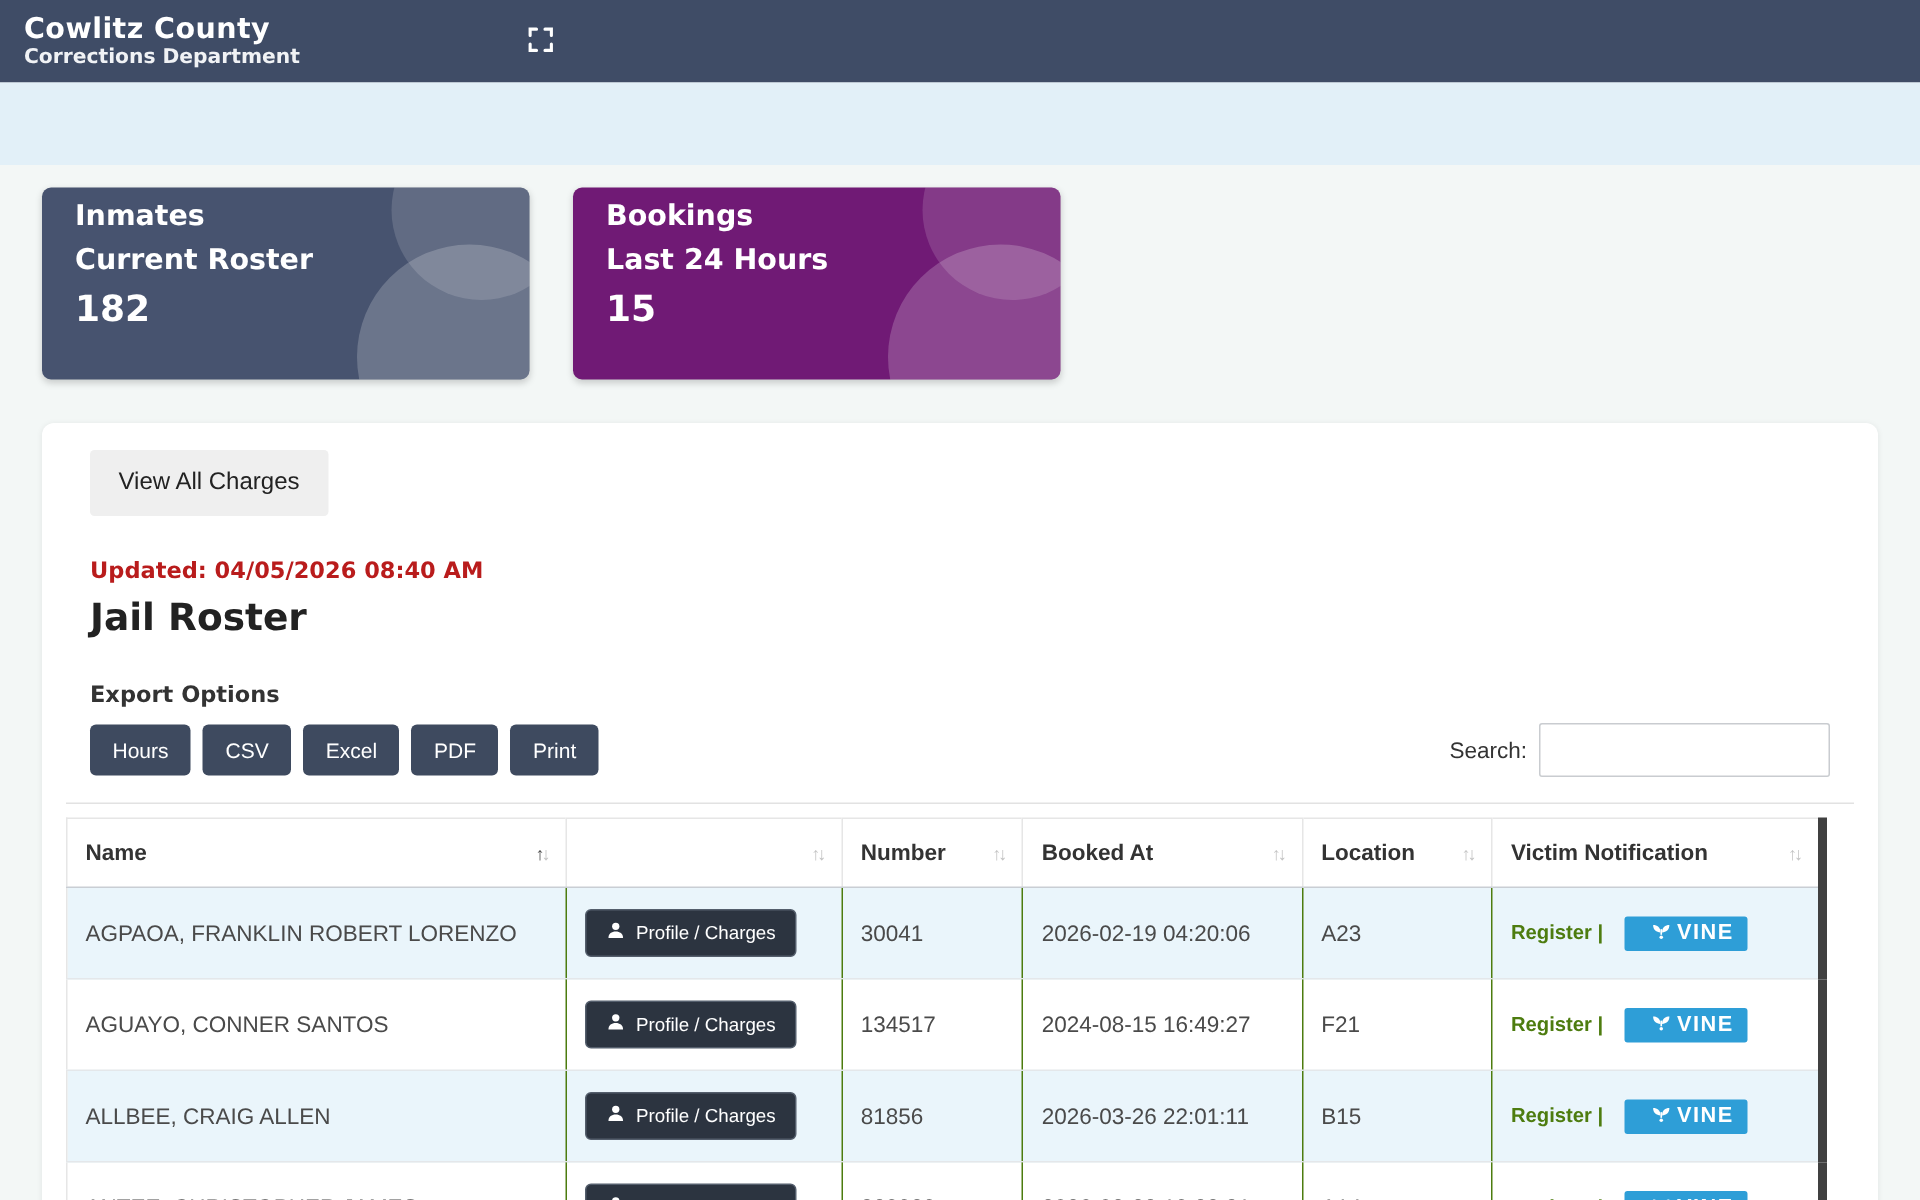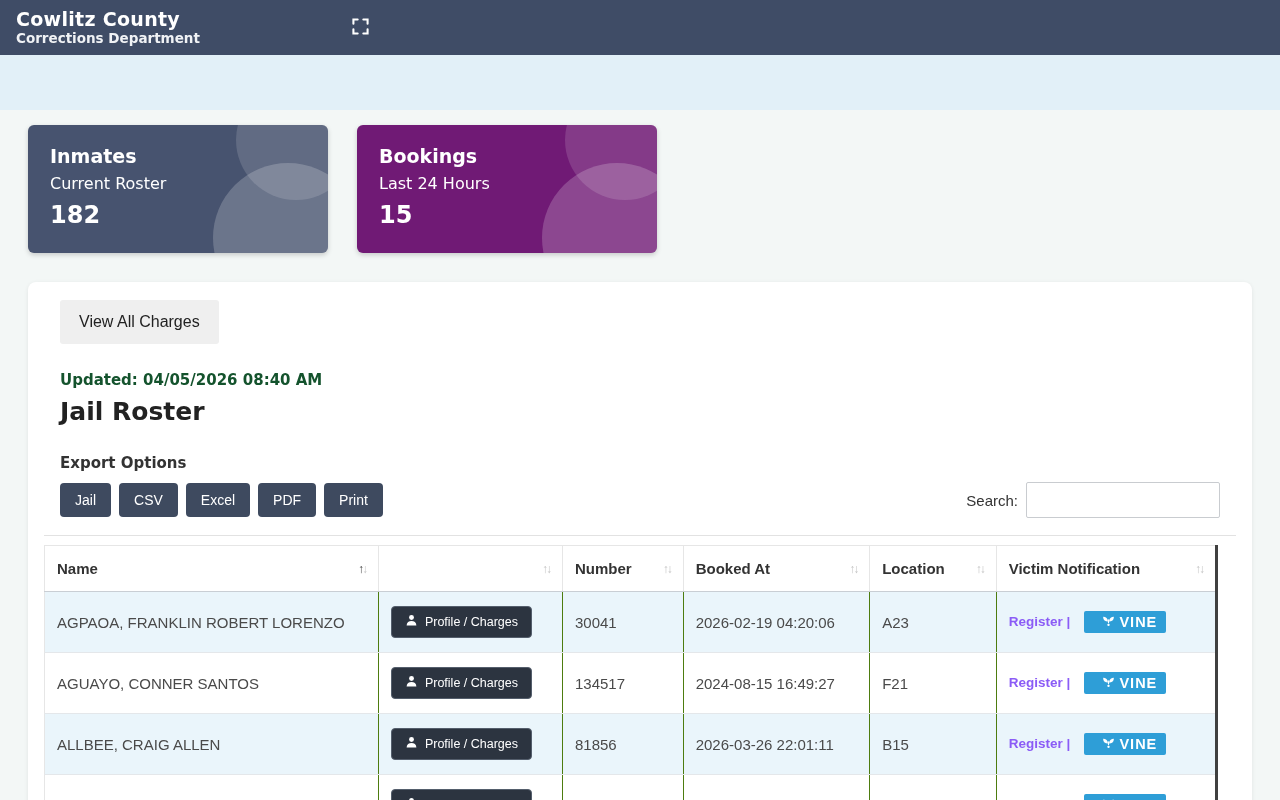--- a/index.html
+++ b/index.html
@@ -29,36 +29,36 @@
 
   .subbar { height: 55px; background: #e2f0f8; }
 
   
   .stats-row {
     display: flex; gap: 29px;
     margin: 15px 28px 0 28px;
   }
   .stat-card {
     position: relative;
-    width: 300px; height: 128px;
+    width: 325px; height: 128px;
     border-radius: 6px;
     overflow: hidden;
     color: #fff;
-    padding: 20px 22px;
+    padding: 8px 22px;
     box-shadow: 0 2px 5px rgba(0,0,0,.18);
     font-family: "DejaVu Sans", sans-serif;
   }
   .stat-card.slate { background: #47536f; }
   .stat-card.tan   { background: #701a75; }
   .stat-card.green { background: #156b38; }
   .stat-card .circle { position: absolute; border-radius: 50%; background: rgba(255,255,255,.16); }
   .stat-card .c1 { width: 120px; height: 120px; top: -45px; right: -28px; background: rgba(255,255,255,.14); }
   .stat-card .c2 { width: 150px; height: 150px; bottom: -60px; right: -35px; background: rgba(255,255,255,.2); }
   .stat-title { font-size: 19px; font-weight: bold; margin-bottom: 7px; }
-  .stat-sub   { font-size: 16px; font-weight: normal; margin-bottom: 8px; }
+  .stat-sub   { font-size: 19px; font-weight: bold; margin-bottom: 8px; }
   .stat-value { font-size: 24px; font-weight: bold; }
 
   
   .content-card {
     background: #ffffff;
     margin: 29px 28px 0 28px;
     border-radius: 8px 8px 0 0;
     box-shadow: 0 1px 4px rgba(0,0,0,.08);
     padding: 18px 16px 30px 16px;
     min-height: 520px;
@@ -72,21 +72,21 @@
     padding: 13px 19px;
     font-size: 16px;
     color: #222;
     font-family: "Liberation Sans", sans-serif;
     cursor: pointer;
   }
   .updated {
     margin: 27px 0 8px 16px;
     font-size: 15px;
     font-weight: bold;
-    color: #14532d;
+    color: #b91c1c;
     font-family: "DejaVu Sans", sans-serif;
   }
   .page-title {
     margin: 0 0 28px 16px;
     font-size: 25px;
     font-weight: bold;
     color: #222;
     font-family: "DejaVu Sans", sans-serif;
   }
   .export-label {
@@ -142,39 +142,39 @@
   table.roster th .th-inner { display: flex; align-items: center; gap: 19px; }
   .sort { margin-left: auto; font-size: 12px; letter-spacing: -2px; color: #c4c4c4; padding-left: 12px; }
   .sort .active { color: #444; }
   table.roster td {
     padding: 14px 12px;
     color: #4a4a4a;
     border-right: 1px solid #4d7c0f;
     border-bottom: 1px solid #e4e7ea;
     height: 55px;
   }
-  table.roster td:last-child, table.roster th:last-child { border-right: 3px solid #404040; }
+  table.roster td:last-child, table.roster th:last-child { border-right: 6px solid #404040; }
   tr.striped td { background: #eaf5fb; }
 
   .profile-btn {
     display: inline-flex; align-items: center; gap: 7px;
     background: #2c3440;
     border: 1px solid #545e6c;
     border-radius: 4px;
     color: #fff;
     font-size: 12.5px;
     padding: 7px 13px;
     cursor: pointer;
     font-family: "Liberation Sans", sans-serif;
   }
   .victim-cell { white-space: nowrap; }
   .register-link {
     font-weight: bold;
     font-size: 13.5px;
-    color: #8b5cf6;
+    color: #4d7c0f;
     text-decoration: none;
     margin-right: 10px;
     margin-top: 23px;
   }
   .vine-badge {
     display: inline-flex; align-items: center; gap: 4px;
     background: #2e9ed7;
     border-radius: 2px;
     color: #fff;
     padding: 3px 9px 3px 18px;
@@ -229,21 +229,21 @@
 
   <button class="view-all-btn">View All Charges</button>
 
   <div class="updated">Updated: 04/05/2026 08:40 AM</div>
   <h1 class="page-title">Jail Roster</h1>
 
   <div class="export-label">Export Options</div>
 
   <div class="toolbar">
     <div class="export-group">
-      <button class="export-btn">Jail</button>
+      <button class="export-btn">Hours</button>
       <button class="export-btn">CSV</button>
       <button class="export-btn">Excel</button>
       <button class="export-btn">PDF</button>
       <button class="export-btn">Print</button>
     </div>
     <div class="search-wrap">
       <label class="search-label">Search:</label>
       <input class="search-input" type="text" value="" style="">
     </div>
   </div>

